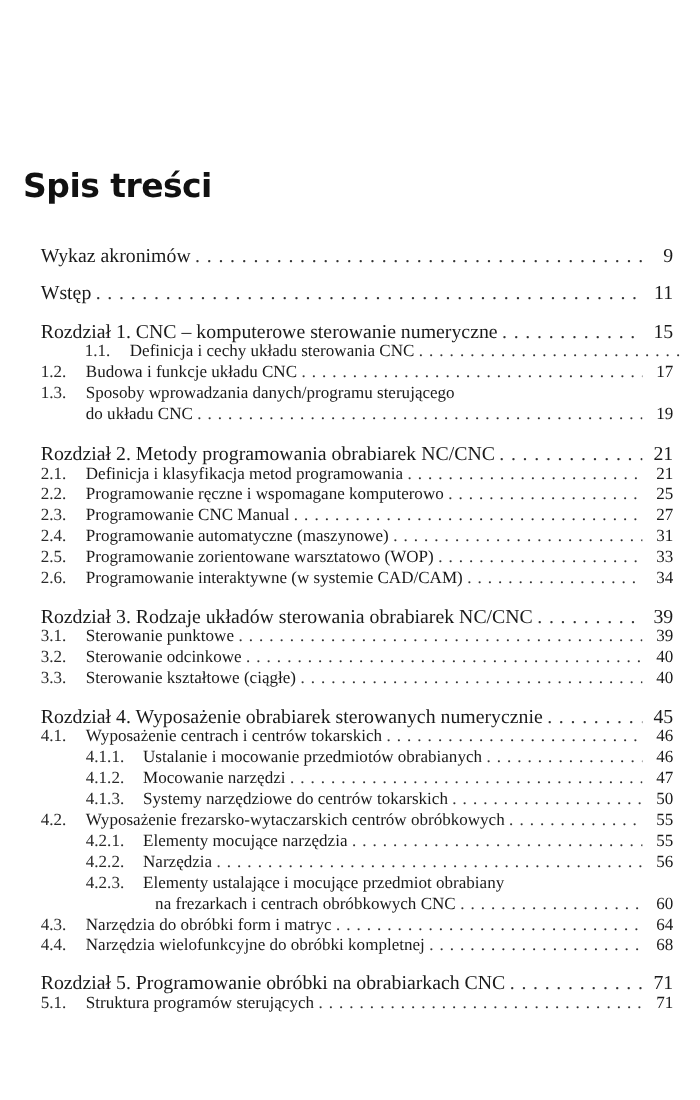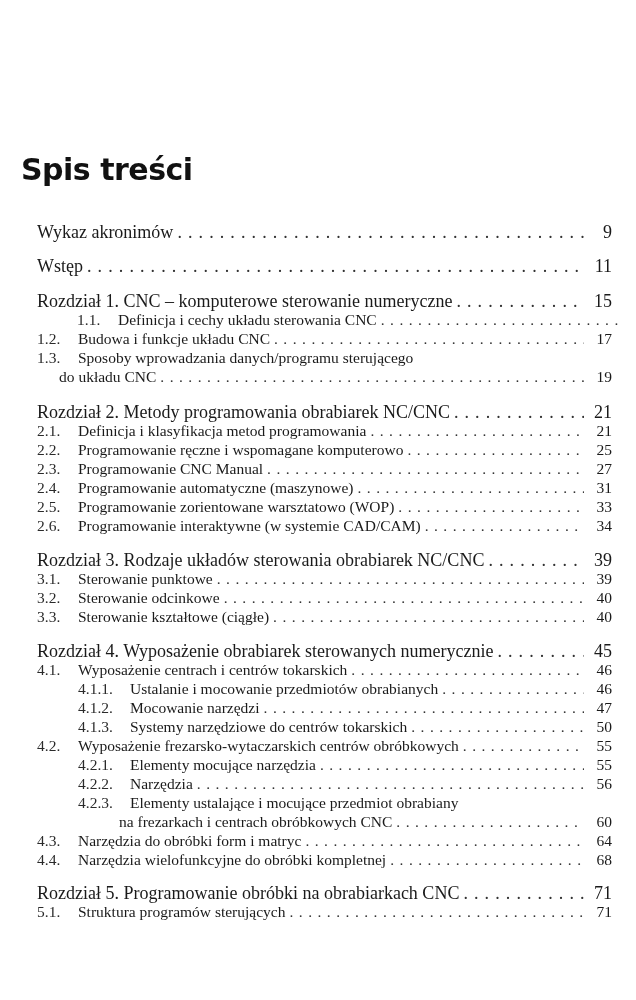--- a/index.html
+++ b/index.html
@@ -19,22 +19,22 @@
   .row {
     position: absolute; left: 16px; width: 575px; height: 20px;
     display: flex; align-items: baseline;
     font-size: 15.5px; line-height: 20px; white-space: nowrap;
   }
   .row.top { font-size: 18px; }
   .row.chapter { font-size: 18px; }
   .num { display: inline-block; width: 41px; flex: none; color: #2a2a2a; }
   .num.l2 { margin-left: 41px; width: 52px; }
   .text { flex: none; }
-  .cont { margin-left: 22px; }
-  .cont.l3 { margin-left: 82px; }
+  .cont { margin-left: 41px; }
+  .cont.l3 { margin-left: 104px; }
   .dots {
     flex: 1 1 auto; overflow: hidden; margin: 0 6px 0 4px;
     letter-spacing: 3.6px; color: #333;
   }
   .dots::after {
     content: ". . . . . . . . . . . . . . . . . . . . . . . . . . . . . . . . . . . . . . . . . . . . . . . . . . . . . . . . . . . . . . . . . . . . . . . . . . . . . . . . . . . . . . . . . . . . . . . . . . . . . . . . . . . . . . .";
     letter-spacing: 0; word-spacing: 1.6px;
   }
   .page { flex: none; width: 22px; text-align: right; }
   .nodots { flex: 1 1 auto; }

